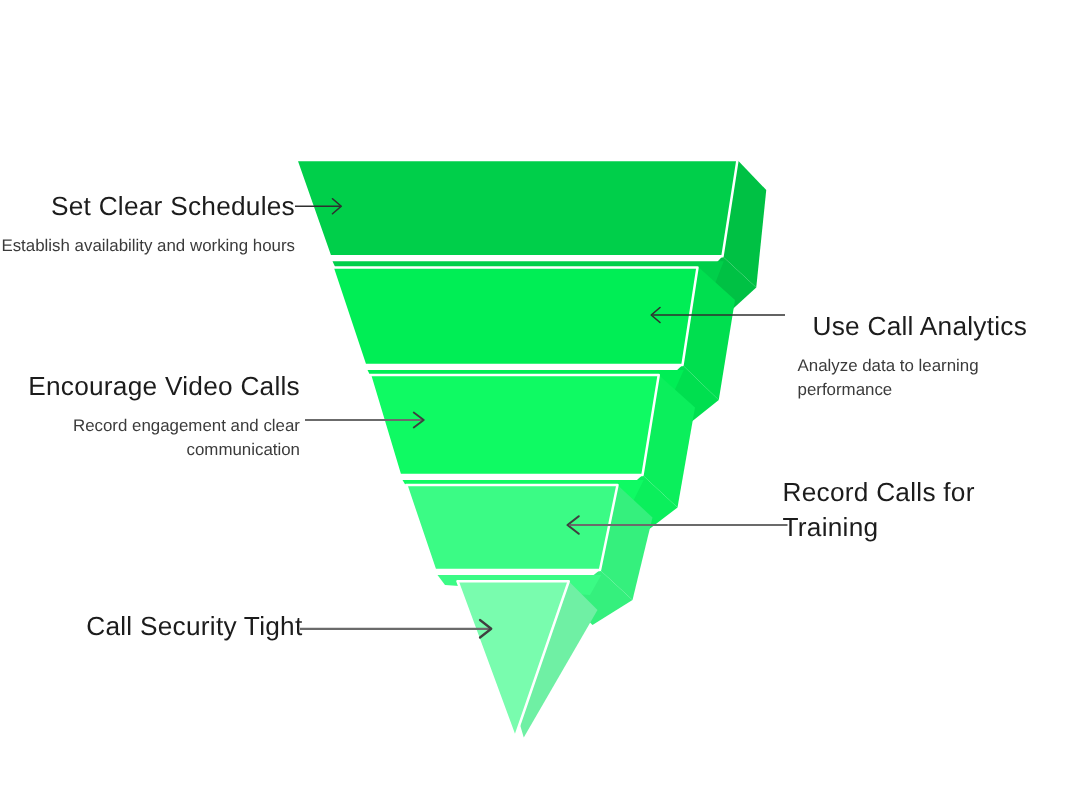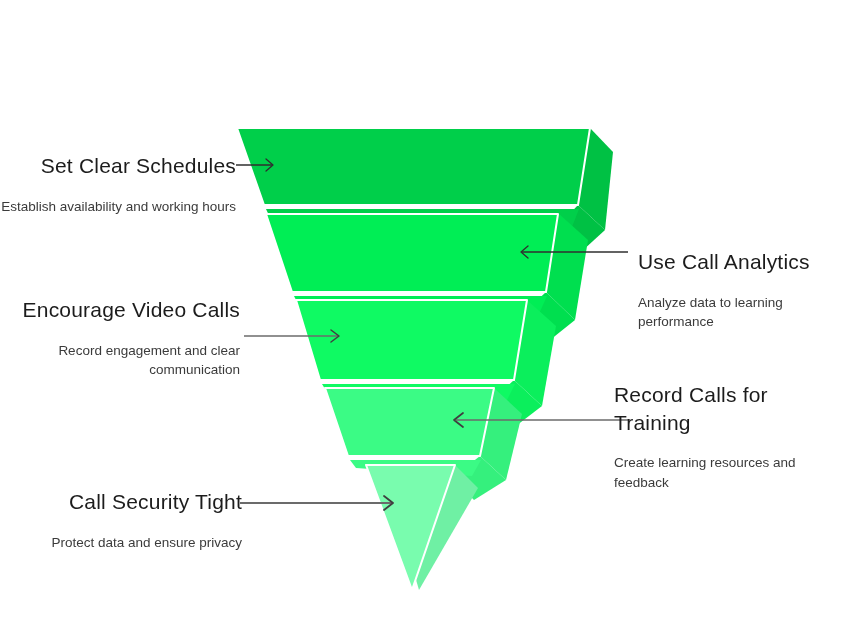--- a/index.html
+++ b/index.html
@@ -31,31 +31,32 @@
     position: absolute;
   }
   .label-title {
     font-family: "Liberation Sans", sans-serif;
     font-size: 21px;
     font-weight: 400;
     color: #1c1c1c;
     line-height: 1.32;
     letter-spacing: 0.2px;
     white-space: nowrap;
+    padding-left: 12px;
   }
   .label-title.wrap {
     white-space: normal;
   }
   .label-desc {
     font-family: "Liberation Sans", sans-serif;
     font-size: 13.5px;
     font-weight: 400;
     color: #3b3b3b;
     line-height: 1.45;
-    margin-top: 17px;
+    margin-top: 7px;
   }
   .align-right { text-align: right; }
   .align-left  { text-align: left; }
 
   
   #lbl-1 { left: 0px;   top: 152px; width: 236px; }
   #lbl-2 { left: 638px; top: 248px; width: 214px; }
   #lbl-3 { left: 0px;   top: 296px; width: 240px; }
   #lbl-4 { left: 614px; top: 381px; width: 214px; }
   #lbl-5 { left: 0px;   top: 488px; width: 242px; }
@@ -139,21 +140,19 @@
     <div class="label-desc">Analyze data to learning performance</div>
   </div>
 
   <div class="label-block align-right" id="lbl-3">
     <div class="label-title wrap">Encourage Video Calls</div>
     <div class="label-desc">Record engagement and clear communication</div>
   </div>
 
   <div class="label-block align-left" id="lbl-4">
     <div class="label-title wrap">Record Calls for Training</div>
-    <div class="label-desc">Create learning resources and feedback</div>
   </div>
 
   <div class="label-block align-right" id="lbl-5">
     <div class="label-title">Call Security Tight</div>
-    <div class="label-desc">Protect data and ensure privacy</div>
   </div>
 
 </div>
 
 </body></html>

